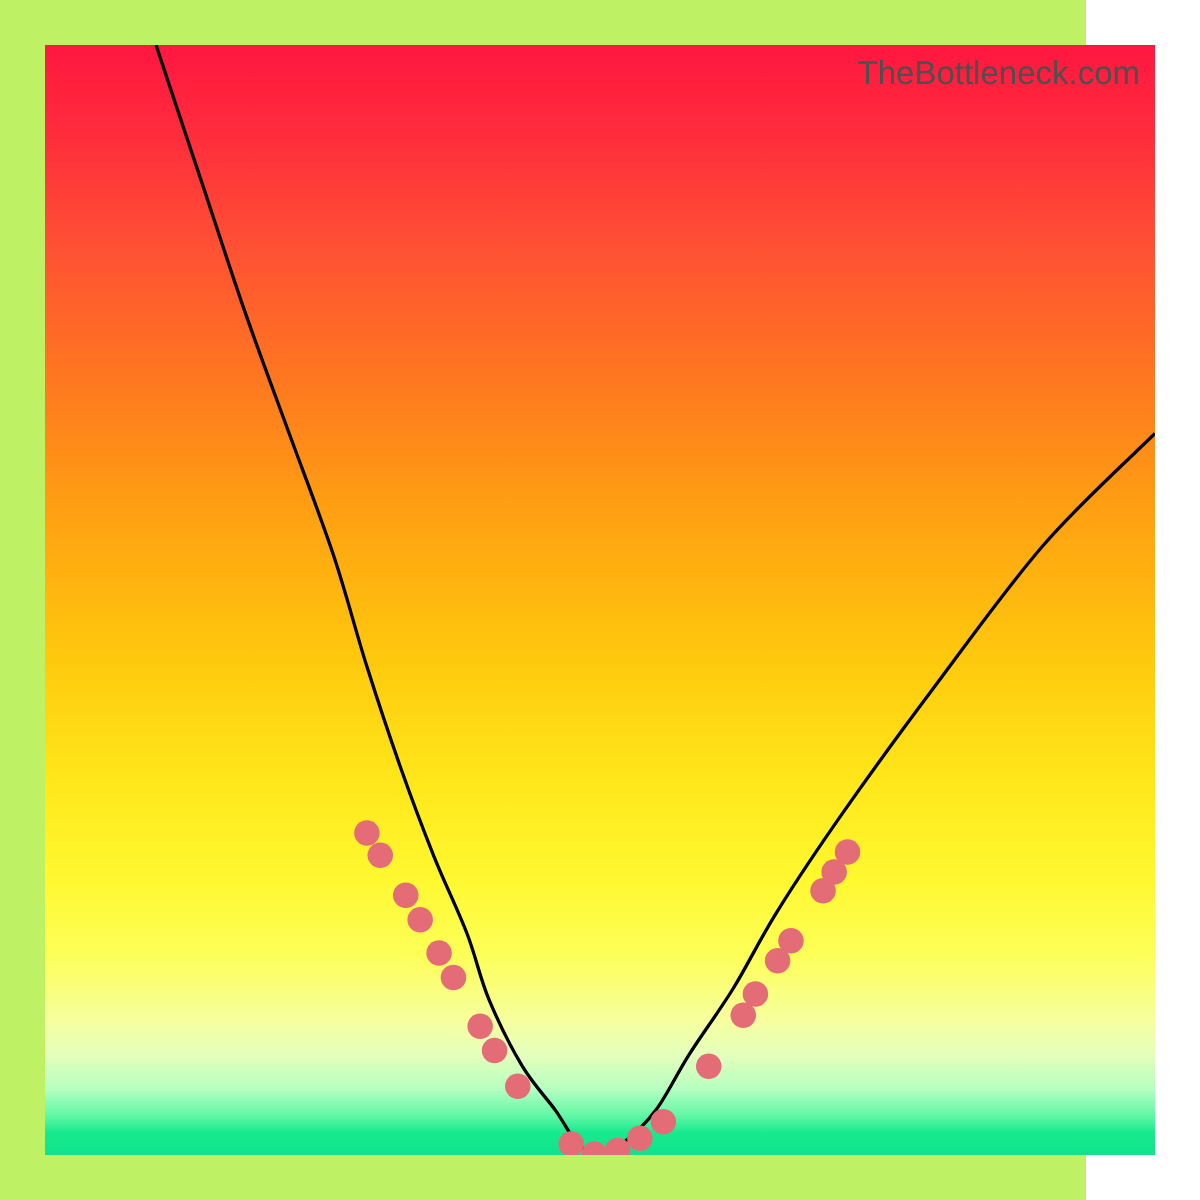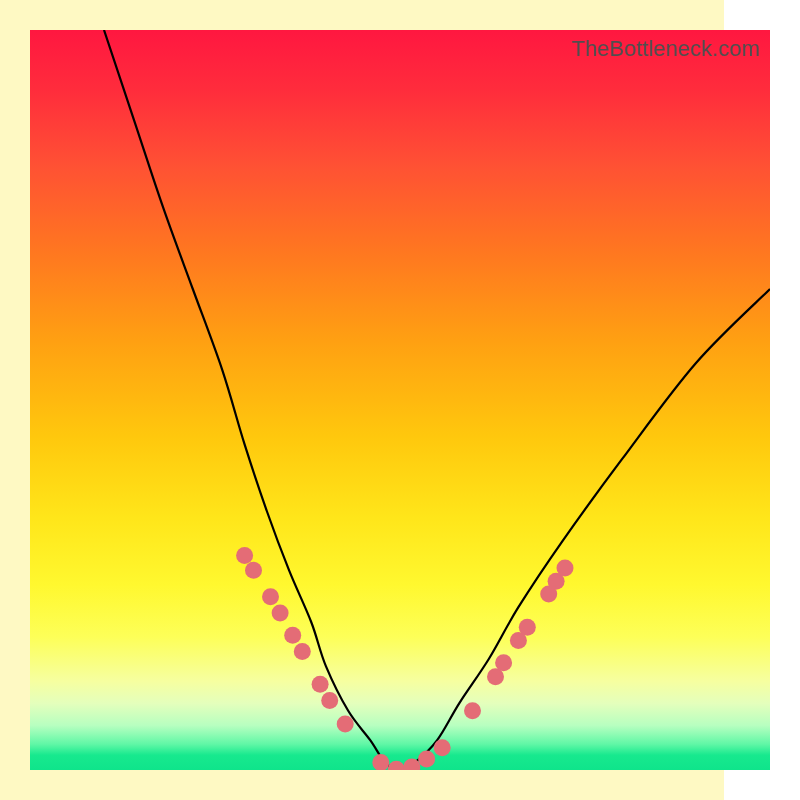--- a/index.html
+++ b/index.html
@@ -6,21 +6,21 @@
     margin: 0;
     padding: 0;
     width: 800px;
     height: 800px;
     overflow: hidden;
     font-family: Arial, Helvetica, sans-serif;
   }
   .outer {
     width: 724px;
     height: 800px;
-    background: #fef9c3;
+    background: #bef264;
     position: relative;
   }
   .plot {
     position: absolute;
     left: 30px;
     top: 30px;
     width: 740px;
     height: 740px;
     overflow: hidden;
   }

